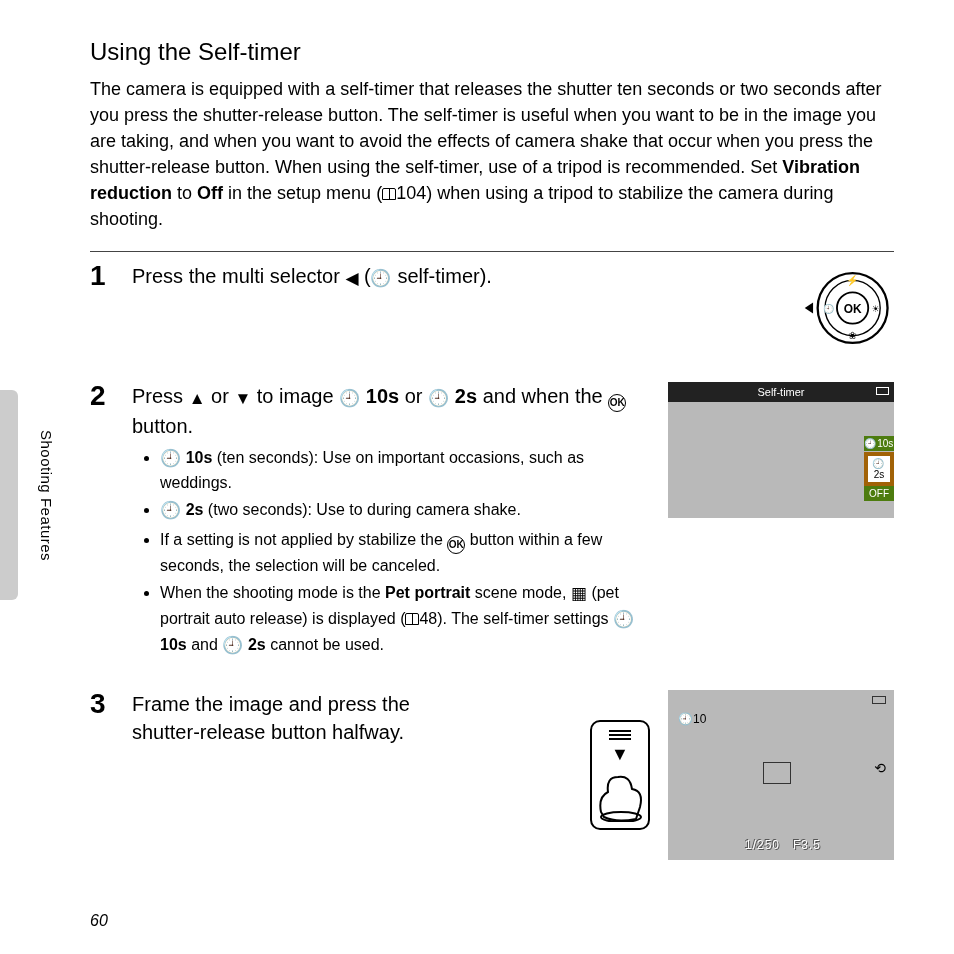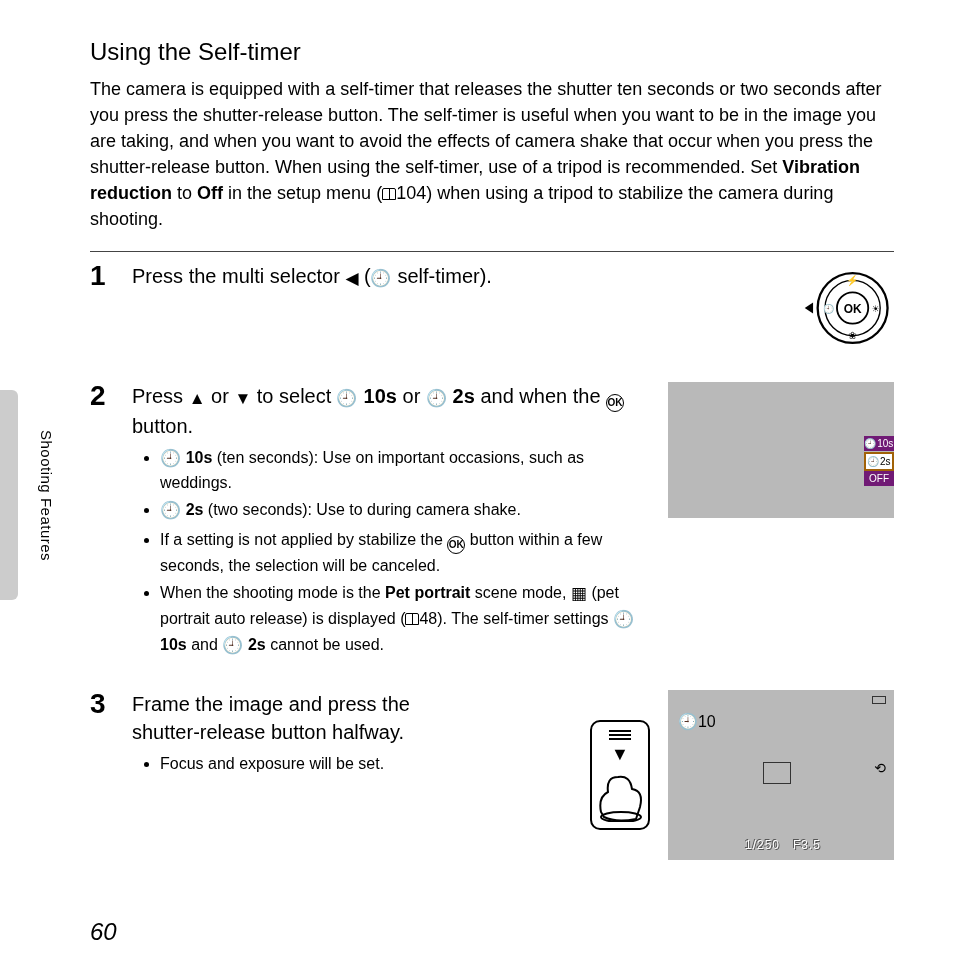--- a/index.html
+++ b/index.html
@@ -71,22 +71,22 @@
     left: 0;
     top: 390px;
     width: 18px;
     height: 210px;
     background: #ccc;
     border-radius: 0 6px 6px 0;
   }
   .page-num {
     position: absolute;
     left: 90px;
-    bottom: 8px;
-    font-size: 24px;
+    bottom: 24px;
+    font-size: 16px;
     font-style: italic;
   }
   .bold { font-weight: bold; }
 
   
   .dial {
     width: 92px;
     height: 92px;
     position: relative;
   }
@@ -117,31 +117,31 @@
     height: 8px;
     border: 1px solid #fff;
   }
   .screen1 .opts {
     position: absolute;
     right: 0;
     top: 54px;
     width: 30px;
   }
   .screen1 .opt {
-    background: #701a75;
+    background: #4d7c0f;
     color: #fff;
     font-size: 10px;
     text-align: center;
     padding: 2px 0;
     border-bottom: 1px solid #b9b9b9;
   }
   .screen1 .opt.sel {
     background: #fff;
     color: #000;
-    border: 2px solid #a16207;
+    border: 4px solid #a16207;
   }
 
   
   .shutter-illus {
     width: 60px;
     height: 110px;
     border: 2.5px solid #000;
     border-radius: 10px;
     position: relative;
     background: #fff;
@@ -178,21 +178,21 @@
     width: 226px;
     height: 170px;
     background: #b9b9b9;
     position: relative;
     font-family: sans-serif;
   }
   .screen2 .icon-topleft {
     position: absolute;
     top: 22px;
     left: 10px;
-    font-size: 16px;
+    font-size: 12px;
   }
   .screen2 .icon-batt {
     position: absolute;
     top: 6px;
     right: 8px;
     width: 14px;
     height: 8px;
     border: 1px solid #333;
   }
   .screen2 .icon-right {
@@ -293,55 +293,56 @@
         <text x="80" y="54" text-anchor="middle" font-size="10">☀</text>
       </svg>
     </div>
   </div>
 </div>
 
 <div class="step">
   <div class="step-num">2</div>
   <div class="step-body">
     <p class="step-title">
-      <span>Press </span><span class="glyph">▲</span><span> or </span><span class="glyph">▼</span><span> to select </span><span class="glyph">🕘</span> <span class="bold">10s</span><span> or </span><span class="glyph">🕘</span> <span class="bold">2s</span><span> and when the </span><span class="okcircle">OK</span><span> button.</span>
+      <span>Press </span><span class="glyph">▲</span><span> or </span><span class="glyph">▼</span><span> to image </span><span class="glyph">🕘</span> <span class="bold">10s</span><span> or </span><span class="glyph">🕘</span> <span class="bold">2s</span><span> and when the </span><span class="okcircle">OK</span><span> button.</span>
     </p>
     <ul class="bullets">
       <li>
         <span class="glyph">🕘</span> <span class="bold">10s</span><span> (ten seconds): Use on important occasions, such as weddings.</span>
       </li>
       <li>
         <span class="glyph">🕘</span> <span class="bold">2s</span><span> (two seconds): Use to during camera shake.</span>
       </li>
       <li>
         <span>If a setting is not applied by stabilize the </span><span class="okcircle">OK</span><span> button within a few seconds, the selection will be canceled.</span>
       </li>
       <li style="max-width:720px;">
         <span>When the shooting mode is the </span><span class="bold">Pet portrait</span><span> scene mode, </span><span class="glyph">▦</span><span> (pet portrait auto release) is displayed (</span><span class="page-ref"></span><span>48</span><span>). The self-timer settings </span><span class="glyph">🕘</span> <span class="bold">10s</span><span> and </span><span class="glyph">🕘</span> <span class="bold">2s</span><span> cannot be used.</span>
       </li>
     </ul>
   </div>
   <div class="step-right">
     <div class="screen1">
+      <div class="titlebar">
+        <span>Self-timer</span>
+        <div class="batt"></div>
+      </div>
       <div class="opts">
         <div class="opt">🕘<span>10s</span></div>
         <div class="opt sel">🕘<span>2s</span></div>
         <div class="opt"><span>OFF</span></div>
       </div>
     </div>
   </div>
 </div>
 
 <div class="step">
   <div class="step-num">3</div>
   <div class="step-body">
     <p class="step-title" style="max-width:320px;">Frame the image and press the shutter-release button halfway.</p>
-    <ul class="bullets">
-      <li>Focus and exposure will be set.</li>
-    </ul>
   </div>
   <div class="step-right step3-right">
     <div class="shutter-illus">
       <div class="lines">
           <div></div>
           <div></div>
           <div></div>
         </div>
       <div class="arrow" style="top:22px;">▼</div>
       <svg class="hand" viewBox="0 0 50 55">

